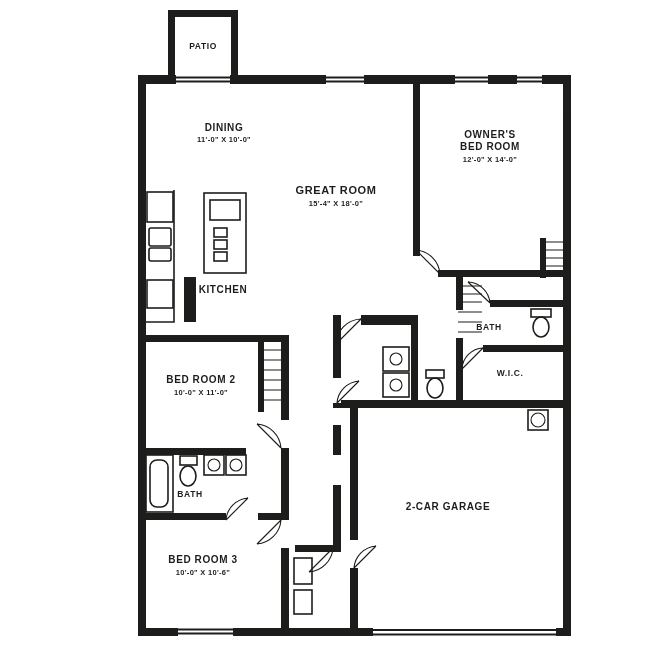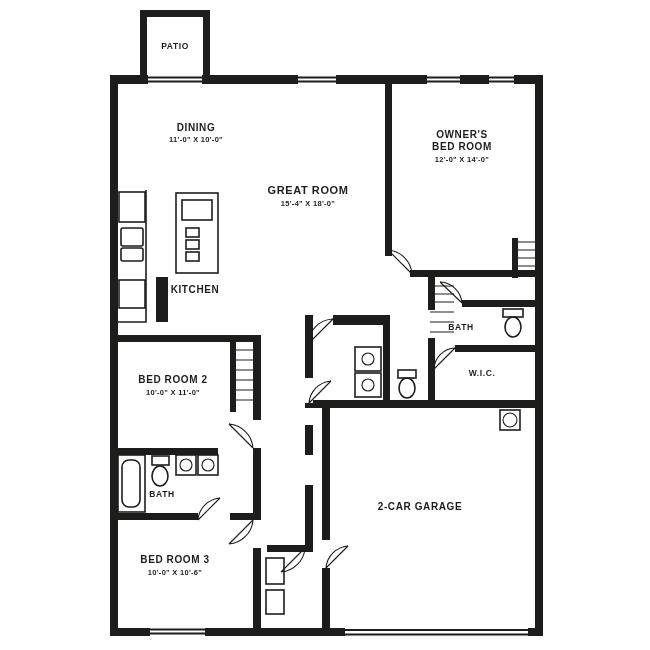--- a/index.html
+++ b/index.html
@@ -1,16 +1,16 @@
 <!DOCTYPE html>
 <html><head>
 <meta charset="utf-8">
 <style>
   html,body{margin:0;padding:0;background:#fff;}
-  .canvas{position:relative;width:590px;height:650px;background:#ffffff;font-family:"Liberation Sans",sans-serif;overflow:hidden;}
+  .canvas{position:relative;width:590px;height:650px;background:#ffffff;font-family:"Liberation Sans",sans-serif;overflow:hidden;margin-left:28px;}
   svg{position:absolute;left:0;top:0;}
   text{fill:#1d1d1b;font-family:"Liberation Sans",sans-serif;font-weight:bold;letter-spacing:.6px;}
   .room-name{font-size:10px;}
   .room-name-lg{font-size:11px;}
   .room-dims{font-size:7.5px;letter-spacing:.3px;}
   .room-name-sm{font-size:8.5px;}
   .wall{fill:#1d1d1b;}
   .thin{stroke:#1d1d1b;stroke-width:1.6;fill:none;}
   .hair{stroke:#1d1d1b;stroke-width:1.1;fill:none;}
   .win{stroke:#1d1d1b;stroke-width:1.8;fill:none;}

